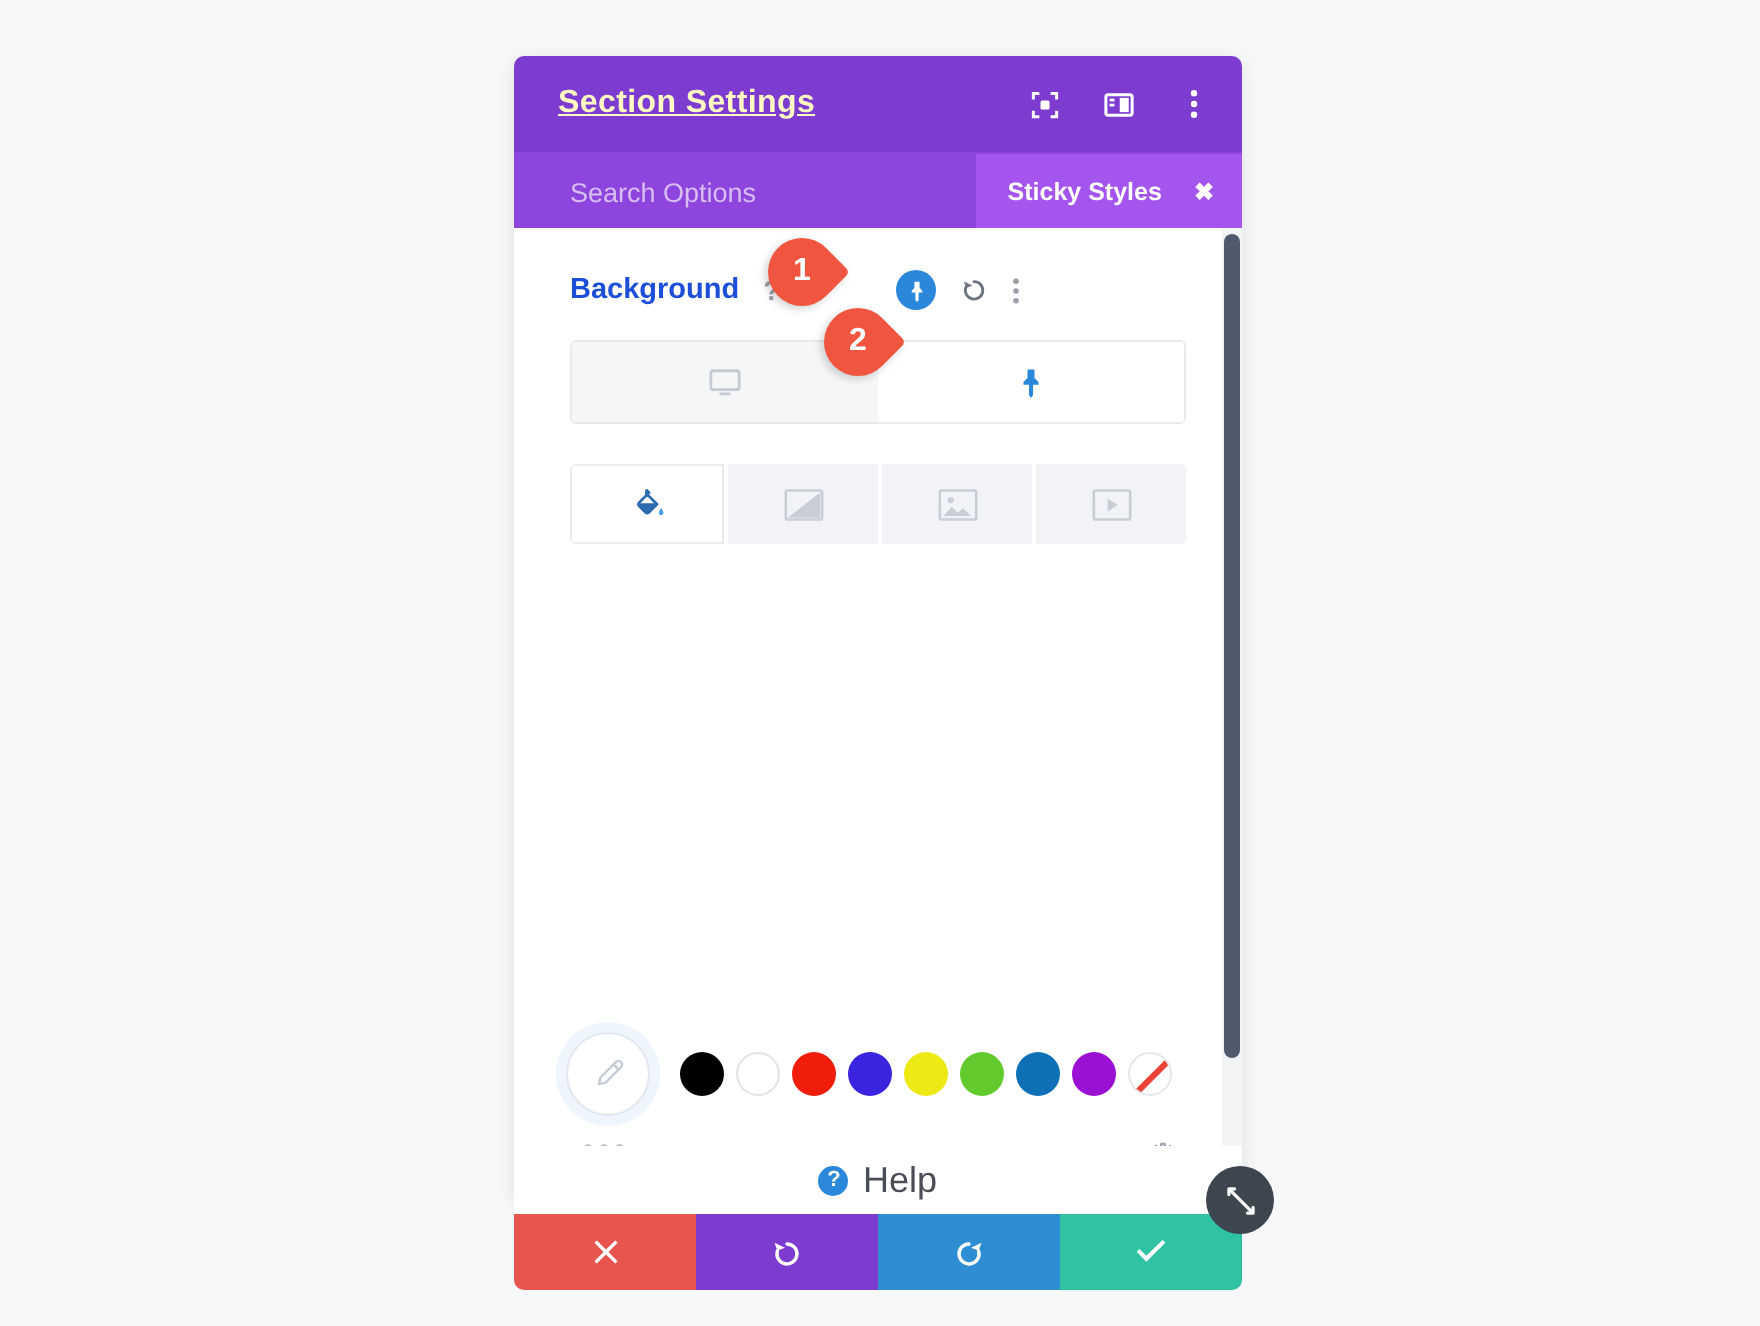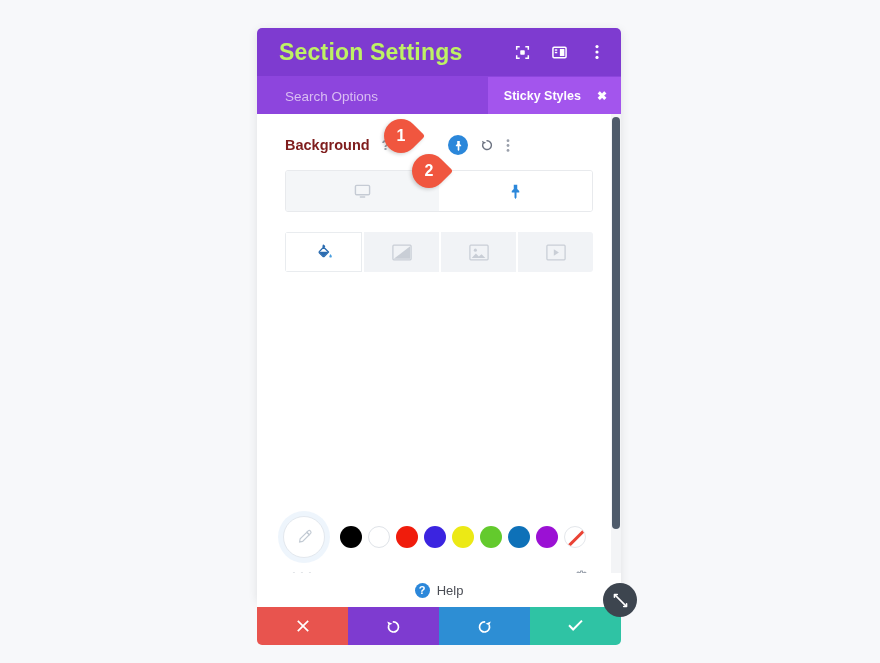--- a/index.html
+++ b/index.html
@@ -32,25 +32,26 @@
   .titlebar {
     height: 48px;
     background: #7e3bd0;
     border-radius: 5px 5px 0 0;
     display: flex;
     align-items: center;
     padding: 0 16px 0 22px;
     box-sizing: border-box;
   }
   .titlebar-title {
-    color: #bef264;
-    font-size: 23px;
+    color: #fef9c3;
+    font-size: 16px;
     font-weight: bold;
     letter-spacing: 0.2px;
     flex: 1;
+    text-decoration: underline;
   }
   .titlebar-icons {
     display: flex;
     align-items: center;
     gap: 20px;
   }
   .tb-icon {
     width: 17px;
     height: 17px;
     display: flex;
@@ -131,21 +132,21 @@
 
   
   .section-head {
     display: flex;
     align-items: center;
     padding: 20px 0 0 28px;
     height: 22px;
   }
   .section-label {
     font-size: 14.5px;
-    color: #7f1d1d;
+    color: #1d4ed8;
     font-weight: bold;
     margin-right: 12px;
   }
   .help-q {
     color: #9aa0ab;
     font-size: 14px;
     font-weight: bold;
     cursor: pointer;
     margin-right: 10px;
   }
@@ -309,21 +310,21 @@
     background: #2b87da;
     color: #ffffff;
     font-size: 11px;
     font-weight: bold;
     display: flex;
     align-items: center;
     justify-content: center;
     cursor: pointer;
   }
   .help-text {
-    font-size: 13px;
+    font-size: 18px;
     color: #4a4d55;
     cursor: pointer;
   }
 
   
   .footer-bar {
     display: flex;
     height: 38px;
     border-radius: 0 0 5px 5px;
     overflow: hidden;

